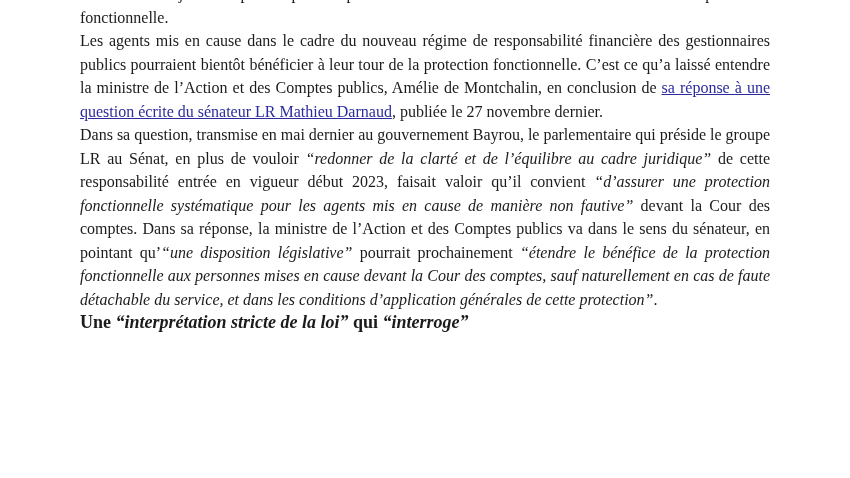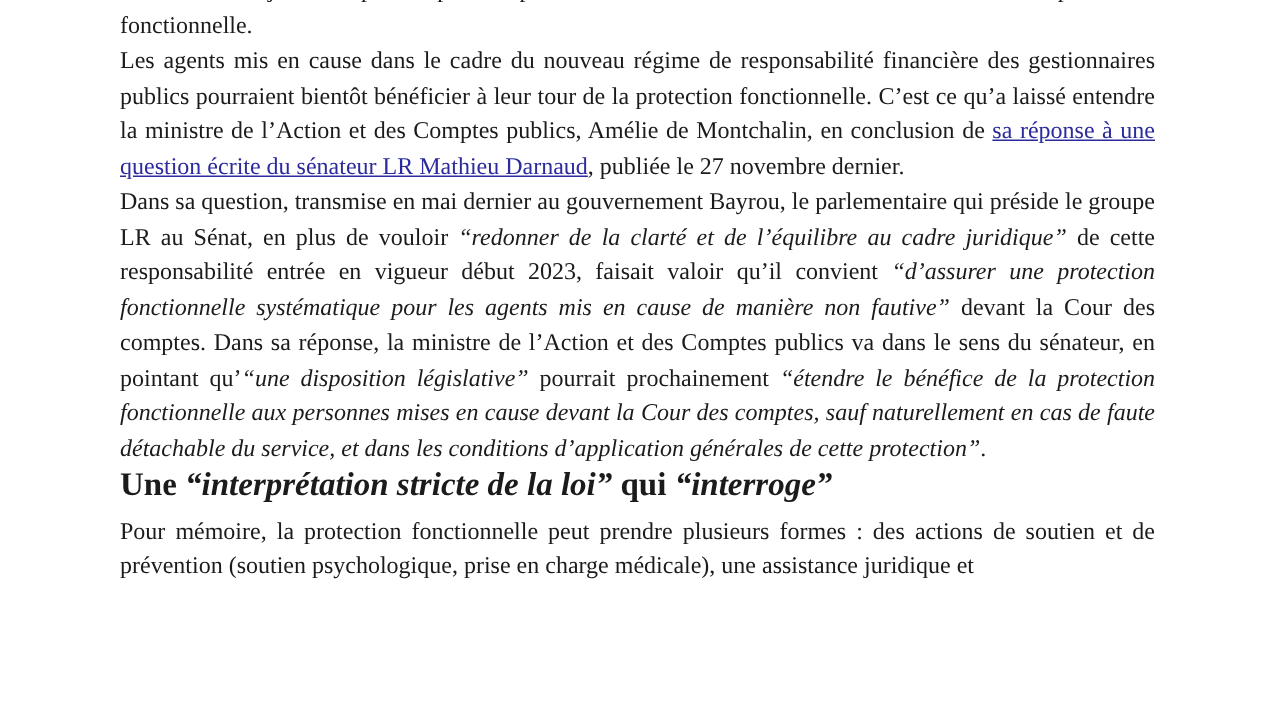--- a/index.html
+++ b/index.html
@@ -34,21 +34,21 @@
   [data-name="intro-line-end"] {
     margin-bottom: 33px;
   }
   [data-name="paragraph-montchalin"] {
     margin-bottom: 7px;
   }
   [data-name="paragraph-question"] {
     margin-bottom: 9px;
   }
   .content h2 {
-    font-size: 22px;
+    font-size: 18px;
     font-weight: bold;
     margin-bottom: 8px;
     text-align: left;
   }
   .it {
     font-style: italic;
     font-family: Liberation Serif, serif;
   }
   a.doc-link {
     color: #2b2b9e;
@@ -59,15 +59,14 @@
 </head>
 <body>
 
 <main class="page" data-name="document-page">
   <article class="content" id="article-body" data-name="article-body">
       <p data-name="intro-line-clipped"><span data-name="text-run">de lois ont déjà été déposées par les parlementaires sur le thème du renforcement de la protection</span></p>
       <p data-name="intro-line-end"><span data-name="text-run">fonctionnelle.</span></p>
       <p data-name="paragraph-montchalin"><span data-name="text-run">Les agents mis en cause dans le cadre du nouveau régime de responsabilité financière des gestionnaires publics pourraient bientôt bénéficier à leur tour de la protection fonctionnelle. C’est ce qu’a laissé entendre la ministre de l’Action et des Comptes publics, Amélie de Montchalin, en conclusion de </span><a class="doc-link" href="#" data-name="article-link">sa réponse à une question écrite du sénateur LR Mathieu Darnaud</a><span data-name="text-run">, publiée le 27 novembre dernier.</span></p>
       <p data-name="paragraph-question"><span data-name="text-run">Dans sa question, transmise en mai dernier au gouvernement Bayrou, le parlementaire qui préside le groupe LR au Sénat, en plus de vouloir </span><span class="it" data-name="quoted-italic-text">“redonner de la clarté et de l’équilibre au cadre juridique”</span><span data-name="text-run"> de cette responsabilité entrée en vigueur début 2023, faisait valoir qu’il convient </span><span class="it" data-name="quoted-italic-text">“d’assurer une protection fonctionnelle systématique pour les agents mis en cause de manière non fautive”</span><span data-name="text-run"> devant la Cour des comptes. Dans sa réponse, la ministre de l’Action et des Comptes publics va dans le sens du sénateur, en pointant qu’</span><span class="it" data-name="quoted-italic-text">“une disposition législative”</span><span data-name="text-run"> pourrait prochainement </span><span class="it" data-name="quoted-italic-text">“étendre le bénéfice de la protection fonctionnelle aux personnes mises en cause devant la Cour des comptes, sauf naturellement en cas de faute détachable du service, et dans les conditions d’application générales de cette protection”</span><span data-name="text-run">.</span></p>
       <h2 data-name="section-heading"><span data-name="text-run">Une </span><span class="it" data-name="quoted-italic-text">“interprétation stricte de la loi”</span><span data-name="text-run"> qui </span><span class="it" data-name="quoted-italic-text">“interroge”</span></h2>
-      <p data-name="paragraph-memo"><span data-name="text-run">Pour mémoire, la protection fonctionnelle peut prendre plusieurs formes : des actions de soutien et de prévention (soutien psychologique, prise en charge médicale), une assistance juridique et</span></p>
     </article>
 </main>
 
 </body></html>

